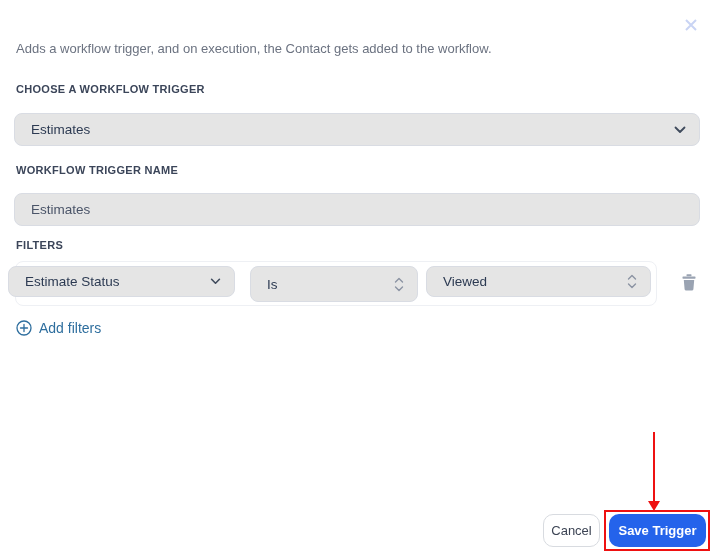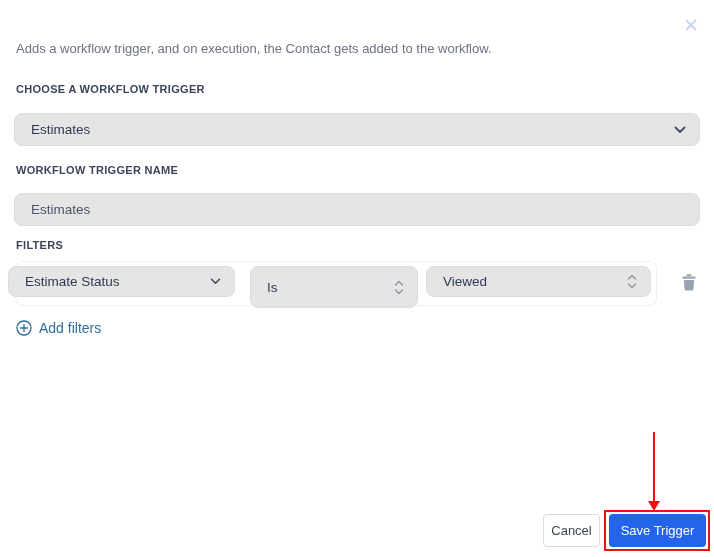--- a/index.html
+++ b/index.html
@@ -41,27 +41,27 @@
   .filters-wrap{position:absolute;left:15px;top:261px;width:642px;height:45px;
     border:1px solid #eef0f4;border-radius:8px;}
 
   .trash{position:absolute;left:679px;top:271px;width:20px;height:21px;
     cursor:pointer;}
 
   .add-filters{position:absolute;left:16px;top:320px;display:flex;
     align-items:flex-end;gap:7px;color:var(--c-link);font-size:14px;
     cursor:pointer;}
 
-  .btn{position:absolute;height:33px;border-radius:4px;font-size:13px;
+  .btn{position:absolute;height:33px;border-radius:10px;font-size:13px;
     display:flex;align-items:center;justify-content:center;cursor:pointer;
     font-family:"Liberation Sans", sans-serif;}
   .btn-cancel{left:543px;top:514px;width:57px;background:#fff;
     border:1px solid #d8dbe0;color:#3c4454;}
   .btn-save{left:609px;top:514px;width:97px;background:var(--c-primary);
-    border:none;color:#fff;font-weight:400;}
+    border:none;color:#fff;font-weight:700;}
 
   .anno-rect{position:absolute;left:604px;top:510px;width:106px;height:41px;
     border:2px solid var(--c-annotation);pointer-events:none;}
   .anno-line{position:absolute;left:653px;top:432px;width:2px;height:70px;
     background:var(--c-annotation);pointer-events:none;}
   .anno-head{position:absolute;left:648px;top:501px;width:0;height:0;
     border-left:6px solid transparent;border-right:6px solid transparent;
     border-top:10px solid var(--c-annotation);pointer-events:none;}
 </style>
 </head>
@@ -97,21 +97,21 @@
 
   <div class="selectbox" style="left:8px;top:266px;width:227px;height:31px;">
     <span class="val">Estimate Status</span>
     <span class="caret">
       <svg width="11" height="7" viewBox="0 0 12 8">
         <path d="M1.5 1.5 L6 6 L10.5 1.5" stroke="#3f4a5c" stroke-width="1.8" fill="none" stroke-linecap="round" stroke-linejoin="round"></path>
       </svg>
     </span>
   </div>
 
-  <div class="selectbox" style="left:250px;top:266px;width:168px;height:42px;">
+  <div class="selectbox" style="left:250px;top:266px;width:168px;height:36px;">
     <span class="val">Is</span>
     <span class="caret">
       <svg width="10" height="15" viewBox="0 0 10 15">
         <path d="M1.5 5 L5 1.5 L8.5 5" stroke="#8b93a3" stroke-width="1.4" fill="none" stroke-linecap="round" stroke-linejoin="round"></path>
         <path d="M1.5 10 L5 13.5 L8.5 10" stroke="#8b93a3" stroke-width="1.4" fill="none" stroke-linecap="round" stroke-linejoin="round"></path>
       </svg>
     </span>
   </div>
 
   <div class="selectbox" style="left:426px;top:266px;width:225px;height:31px;">

